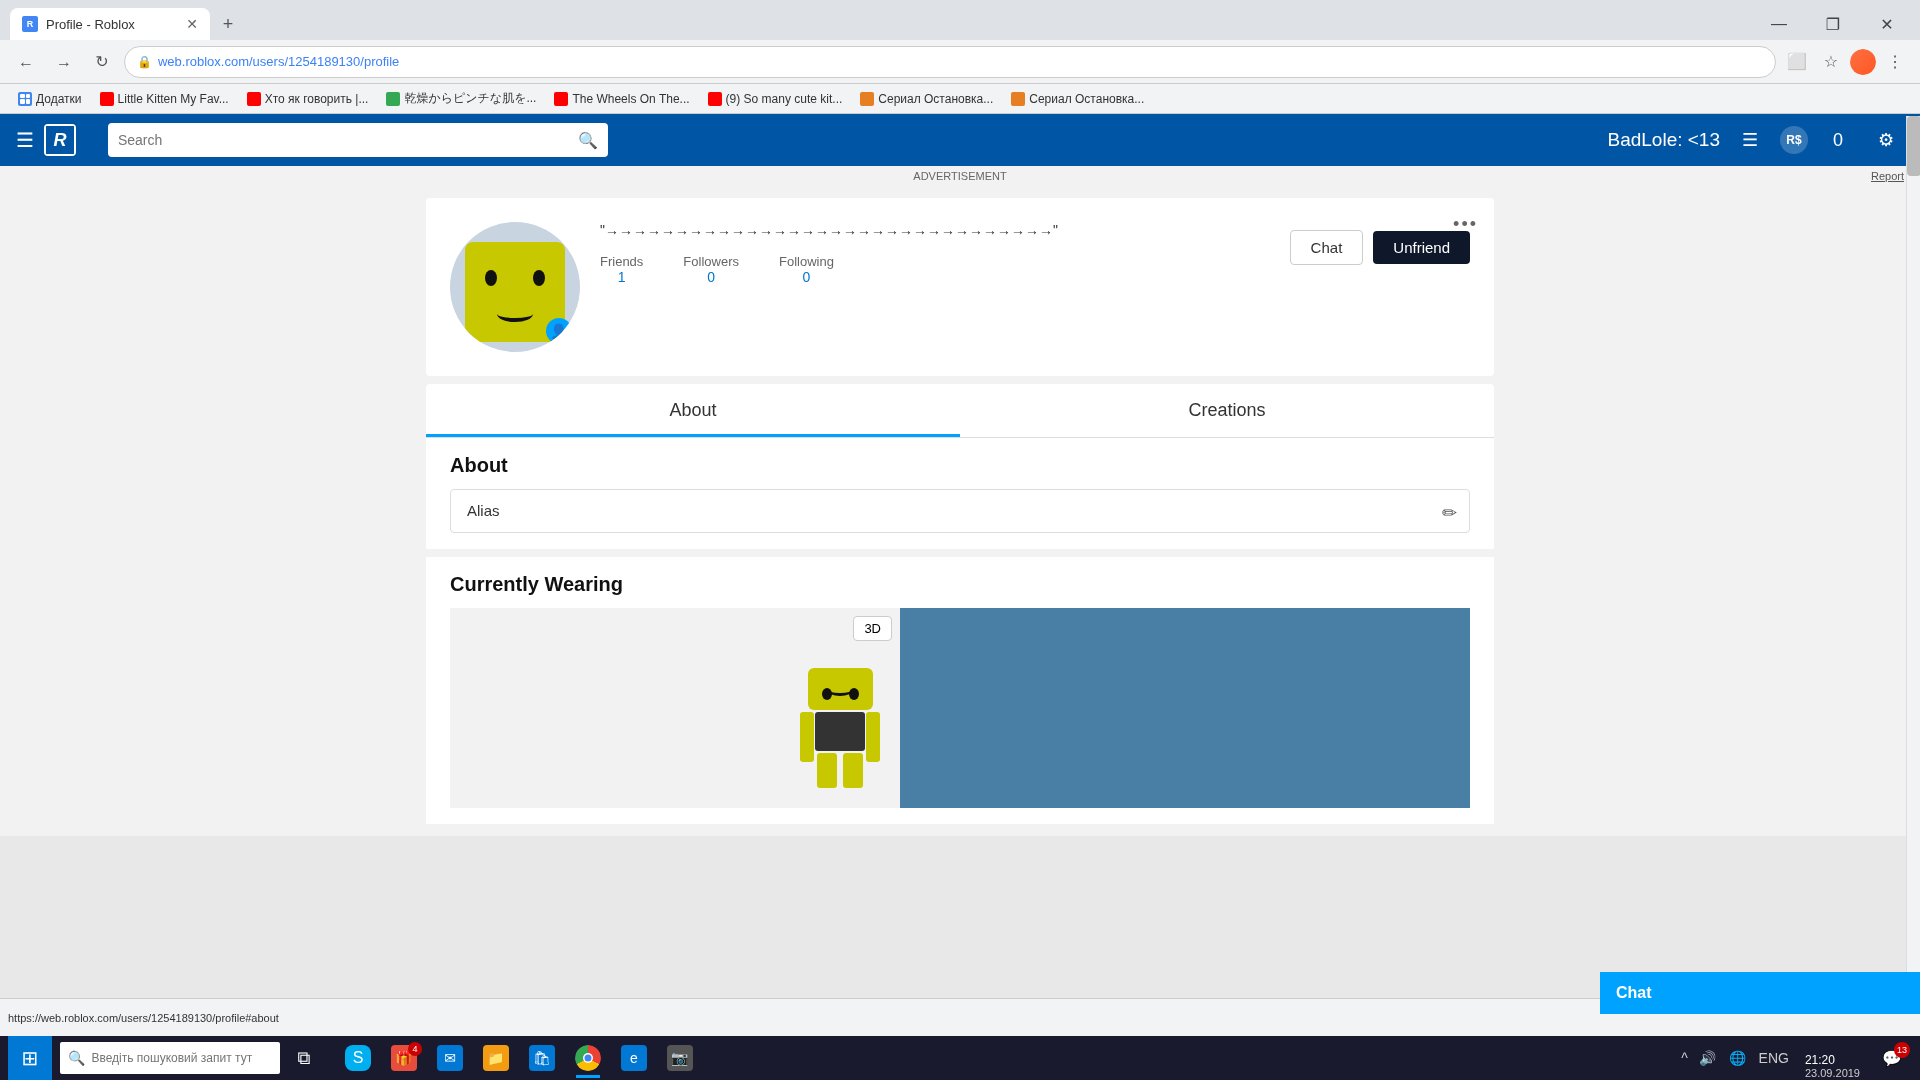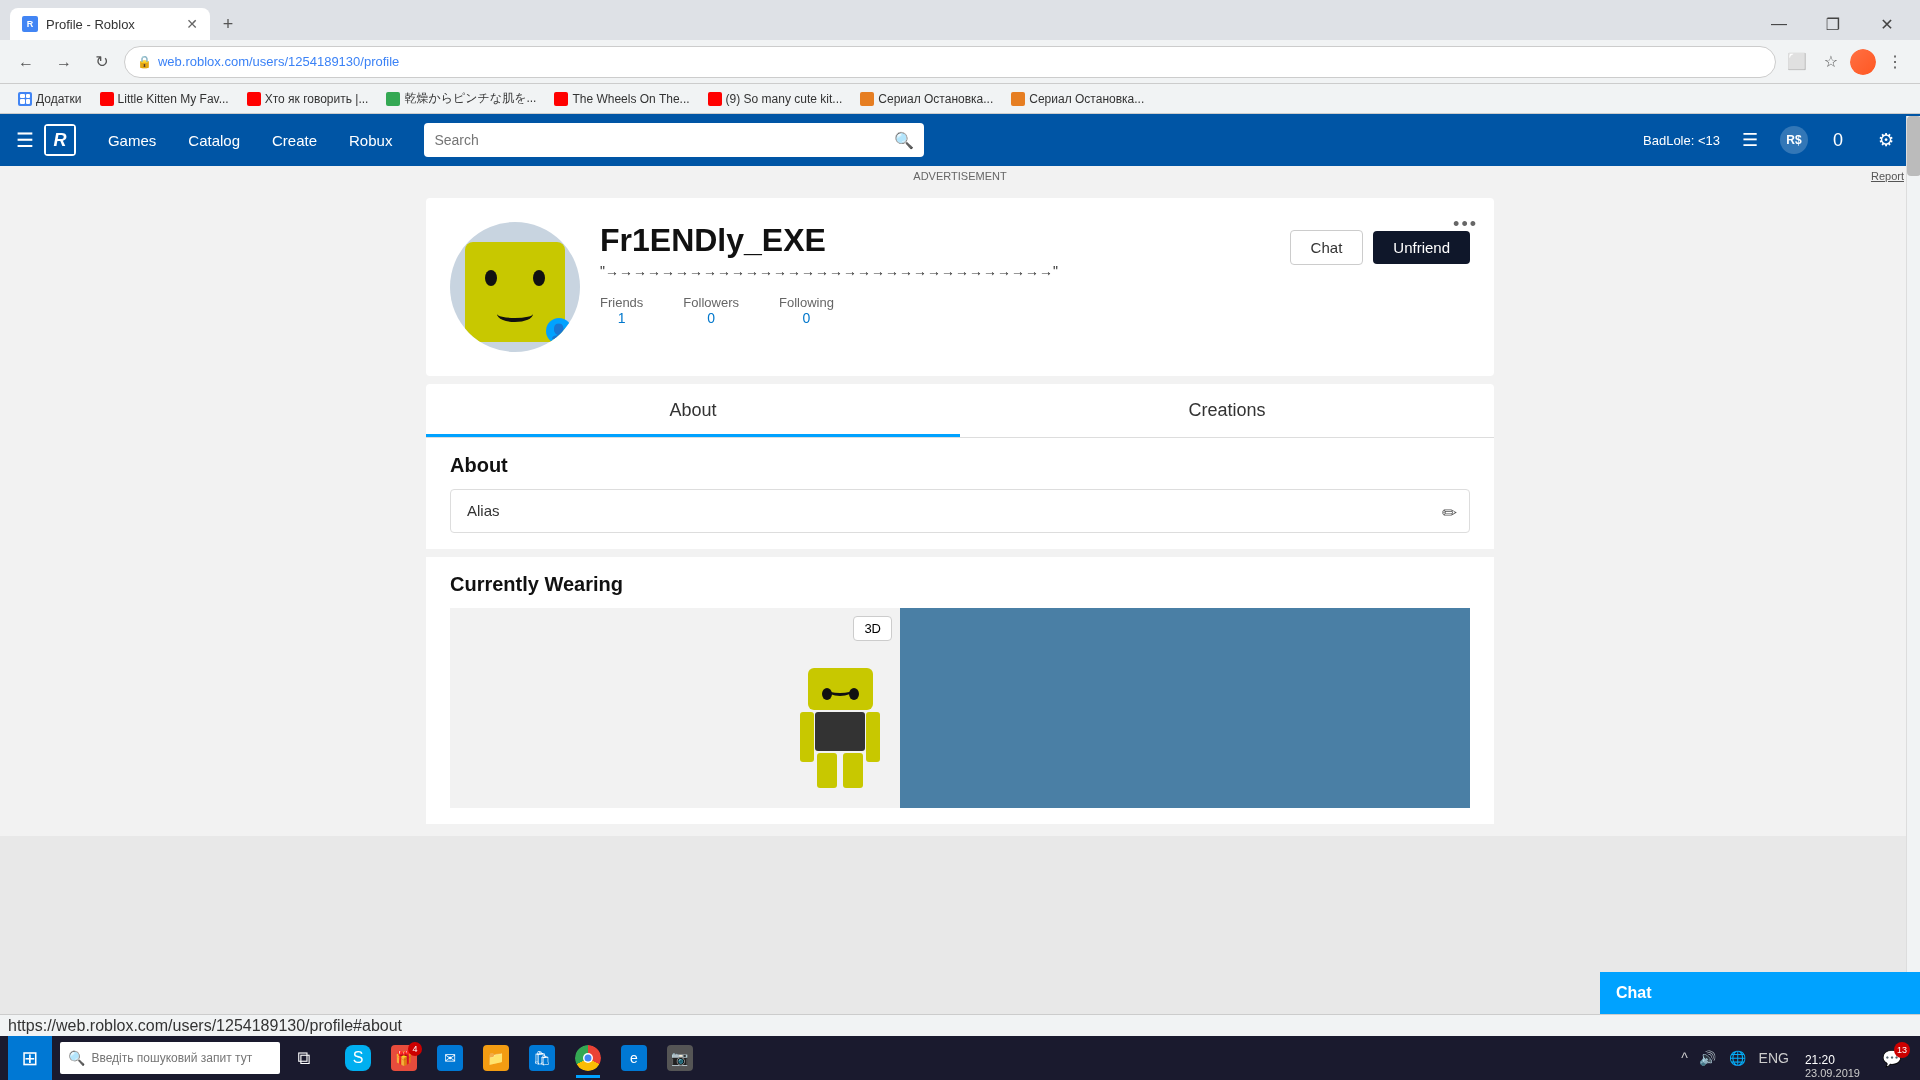--- a/index.html
+++ b/index.html
@@ -38,21 +38,21 @@
     
     .roblox-nav { background: #0055a5; display: flex; align-items: center; padding: 0 16px; height: 52px; gap: 0; }
     .nav-hamburger { color: white; font-size: 20px; margin-right: 10px; cursor: pointer; }
     .roblox-logo { width: 32px; height: 32px; background: white; border-radius: 4px; display: flex; align-items: center; justify-content: center; margin-right: 16px; cursor: pointer; }
     .nav-links { display: flex; gap: 0; }
     .nav-link { color: white; font-size: 15px; font-weight: 500; padding: 0 16px; height: 52px; display: flex; align-items: center; cursor: pointer; text-decoration: none; }
     .search-bar { margin: 0 16px; display: flex; align-items: center; background: white; border-radius: 4px; padding: 0 10px; height: 34px; flex: 0 0 500px; }
     .search-bar input { border: none; outline: none; flex: 1; font-size: 14px; color: #333; }
     .search-bar .search-btn { color: #555; cursor: pointer; font-size: 16px; }
     .nav-right { margin-left: auto; display: flex; align-items: center; gap: 12px; }
-    .nav-username { color: white; font-size: 13px; font-weight: 500; }
+    .nav-username { color: white; font-size: 19px; font-weight: 500; }
     .nav-icon-btn { color: white; font-size: 18px; cursor: pointer; width: 36px; height: 36px; display: flex; align-items: center; justify-content: center; border-radius: 4px; }
     .nav-robux { display: flex; align-items: center; gap: 4px; color: white; font-size: 13px; cursor: pointer; }
 
     
     .ad-bar { background: #f2f2f2; text-align: center; padding: 4px; font-size: 11px; color: #666; position: relative; }
     .report-link { position: absolute; right: 16px; top: 4px; font-size: 11px; color: #555; cursor: pointer; text-decoration: underline; }
 
     
     .profile-content { max-width: 1100px; margin: 0 auto; padding: 12px 16px; }
 
@@ -114,21 +114,21 @@
     .taskbar-app { width: 44px; height: 44px; display: flex; align-items: center; justify-content: center; cursor: pointer; position: relative; }
     .taskbar-app.active::after { content: ''; position: absolute; bottom: 2px; left: 50%; transform: translateX(-50%); width: 24px; height: 3px; background: #00a2ff; }
     .taskbar-app-icon { width: 26px; height: 26px; border-radius: 4px; display: flex; align-items: center; justify-content: center; font-size: 16px; }
     .tray { margin-left: auto; display: flex; align-items: center; gap: 4px; }
     .tray-icon { color: #ccc; font-size: 14px; cursor: pointer; padding: 0 4px; }
     .clock { color: white; font-size: 12px; padding: 0 8px; margin-top: 16px; }
     .clock-time { font-weight: 500; }
     .taskbar-badge { background: #cc0000; color: white; font-size: 9px; border-radius: 50%; width: 14px; height: 14px; display: flex; align-items: center; justify-content: center; position: absolute; top: 6px; right: 4px; }
 
     
-    .status-bar { position: fixed; bottom: 44px; left: 0; right: 0; background: #f1f3f4; border-top: 1px solid #ccc; height: 22px; display: flex; align-items: center; padding: 0 8px; font-size: 16px; color: #333; z-index: 99; }
+    .status-bar { position: fixed; bottom: 44px; left: 0; right: 0; background: #f1f3f4; border-top: 1px solid #ccc; height: 38px; display: flex; align-items: center; padding: 0 8px; font-size: 11px; color: #333; z-index: 99; }
 
     
     .scroll-area { position: fixed; right: 0; top: 116px; bottom: 66px; width: 14px; background: #f1f3f4; border-left: 1px solid #ddd; }
     .scroll-thumb { position: absolute; top: 0; width: 14px; height: 60px; background: #bbb; border-radius: 4px; }
 
     .btn-chat { background: white; border: 1.5px solid #ccc; color: #333; padding: 8px 20px; border-radius: 4px; font-size: 15px; cursor: pointer; font-weight: 500; }
     .btn-unfriend { background: #0f172a; border: none; color: white; padding: 8px 20px; border-radius: 4px; font-size: 15px; cursor: pointer; font-weight: 500; }
 
     .wearing-avatar-wrap { padding: 20px; display: flex; flex-direction: column; align-items: center; }
   </style>
@@ -214,26 +214,20 @@
 
 <div class="roblox-site">
 
   <div class="roblox-nav">
     <div class="nav-hamburger">☰</div>
     <div class="roblox-logo">
       <div style="width:28px; height:28px; background:#0055a5; display:flex; align-items:center; justify-content:center;">
         <span style="color:white; font-size:18px; font-weight:900; font-style:italic;">R</span>
       </div>
     </div>
-    <div class="nav-links">
-      <a class="nav-link">Games</a>
-      <a class="nav-link">Catalog</a>
-      <a class="nav-link">Create</a>
-      <a class="nav-link">Robux</a>
-    </div>
     <div class="search-bar">
       <input type="text" placeholder="Search" style="">
       <span class="search-btn">🔍</span>
     </div>
     <div class="nav-right">
       <span class="nav-username">BadLole: &lt;13</span>
       <div class="nav-icon-btn">☰</div>
       <div class="nav-robux">
         <div style="width:28px; height:28px; background:rgba(255,255,255,0.2); border-radius:50%; display:flex; align-items:center; justify-content:center; font-size:12px; font-weight:bold; color:white;">R$</div>
       </div>
@@ -260,21 +254,20 @@
               <div class="big-eye l"></div>
               <div class="big-eye r"></div>
               <div class="big-smile"></div>
             </div>
           </div>
         </div>
         <div class="avatar-friend-badge">👤</div>
       </div>
 
       <div class="profile-info">
-        <div class="profile-username">Fr1ENDly_EXE</div>
         <div class="profile-status">"→→→→→→→→→→→→→→→→→→→→→→→→→→→→→→→→"</div>
         <div class="profile-stats">
           <div class="stat-item">
             <div class="stat-label">Friends</div>
             <div class="stat-value">1</div>
           </div>
           <div class="stat-item">
             <div class="stat-label">Followers</div>
             <div class="stat-value">0</div>
           </div>

